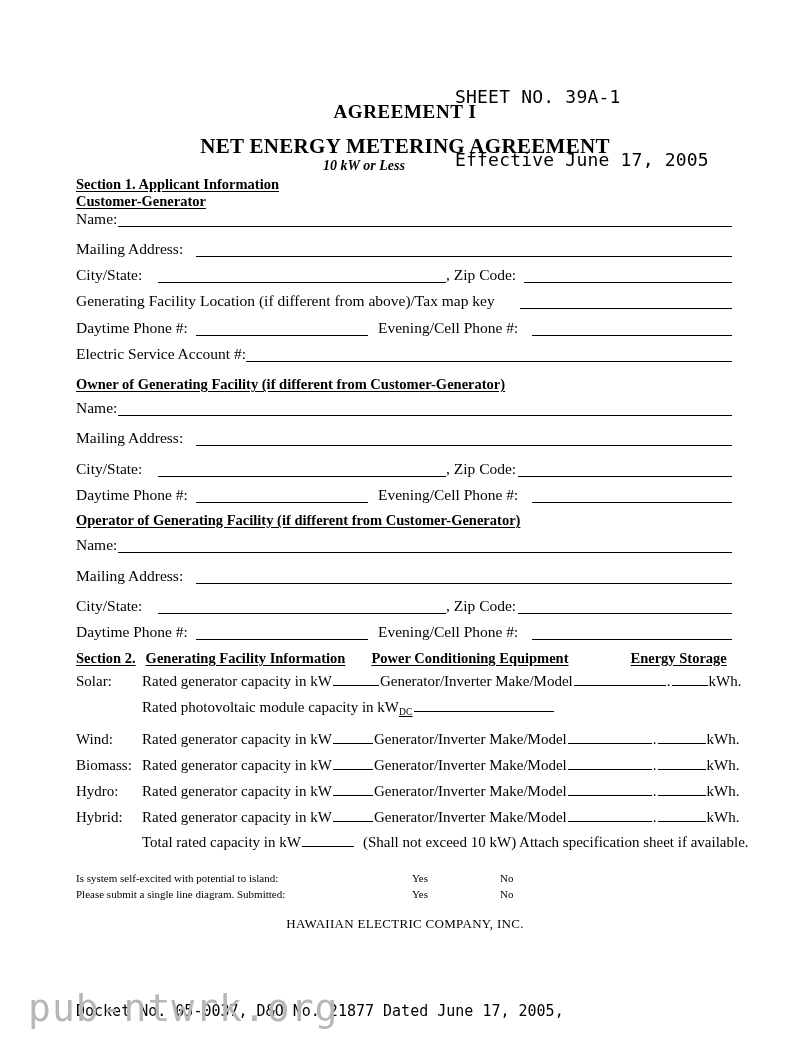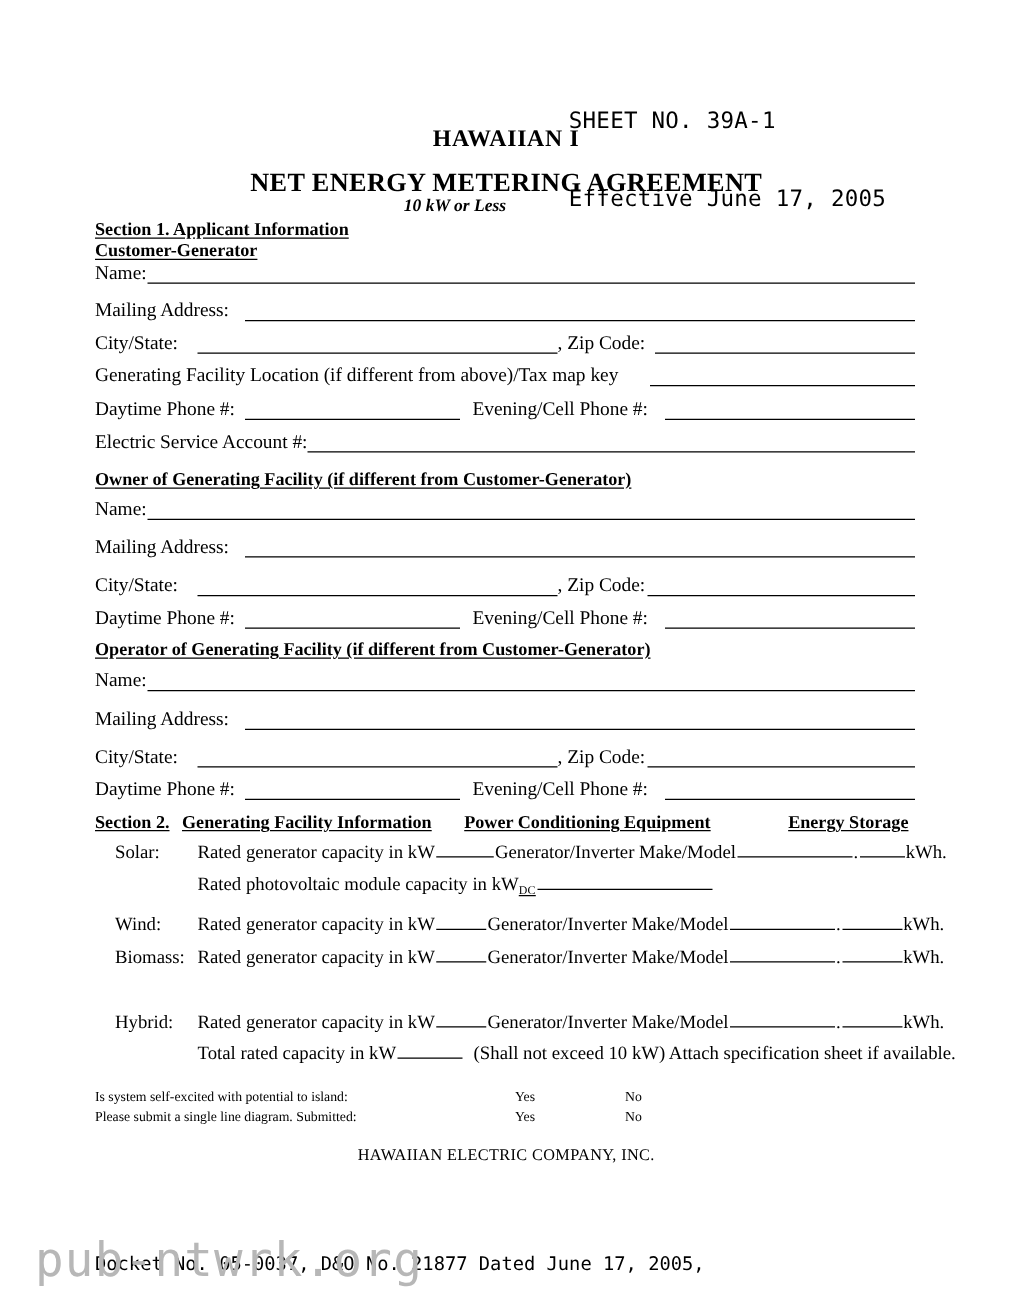--- a/index.html
+++ b/index.html
@@ -105,21 +105,20 @@
     text-decoration: underline;
   }
 
   
   .s2row {
     position: absolute;
     left: 76px;
     font-size: 15px;
     line-height: 17px;
     white-space: nowrap;
-    margin-left: 16px;
   }
   .s2label {
     display: inline-block;
     width: 66px;
   }
 
   
   .yn-line {
     position: absolute;
     left: 76px;
@@ -167,21 +166,21 @@
 </head>
 <body>
 
 <div class="page">
 
   <div class="sheet-header">
     <div>SHEET NO. 39A-1</div>
     <div>Effective June 17, 2005</div>
   </div>
 
-  <div class="title-appendix">HAWAIIAN I</div>
+  <div class="title-appendix">AGREEMENT I</div>
   <div class="title-main">NET ENERGY METERING AGREEMENT</div>
   <div class="title-sub">10 kW or Less</div>
 
   <div class="sec-head" style="top:176px;">
     <span class="u">Section 1.  Applicant Information</span>
   </div>
   <div class="sec-head" style="top:193px;">
     <span class="u">Customer-Generator</span>
   </div>
 
@@ -260,20 +259,23 @@
   </div>
 
   <div class="s2row" style="top:757px;">
     <span class="s2label">Biomass:</span><span>Rated generator capacity in kW</span><span class="blank" style="width:40px;"></span><span>Generator/Inverter Make/Model</span><span class="blank" style="width:84px;"></span>.<span class="blank" style="width:48px;"></span><span>kWh.</span>
   </div>
 
   <div class="s2row" style="top:731px;">
     <span class="s2label">Wind:</span><span>Rated generator capacity in kW</span><span class="blank" style="width:40px;"></span><span>Generator/Inverter Make/Model</span><span class="blank" style="width:84px;"></span>.<span class="blank" style="width:48px;"></span><span>kWh.</span>
   </div>
 
+  <div class="s2row" style="top:783px;">
+    <span class="s2label">Hydro:</span><span>Rated generator capacity in kW</span><span class="blank" style="width:40px;"></span><span>Generator/Inverter Make/Model</span><span class="blank" style="width:84px;"></span>.<span class="blank" style="width:48px;"></span><span>kWh.</span>
+  </div>
 
   <div class="s2row" style="top:809px;">
     <span class="s2label">Hybrid:</span><span>Rated generator capacity in kW</span><span class="blank" style="width:40px;"></span><span>Generator/Inverter Make/Model</span><span class="blank" style="width:84px;"></span>.<span class="blank" style="width:48px;"></span><span>kWh.</span>
   </div>
 
   <div class="s2row" style="left:142px; top:834px;">
     <span>Total rated capacity in kW</span><span class="blank" style="width:52px;"></span><span style="display:inline-block;width:8px;"></span><span>(Shall not exceed 10 kW) Attach specification sheet if available.</span>
   </div>
 
 

